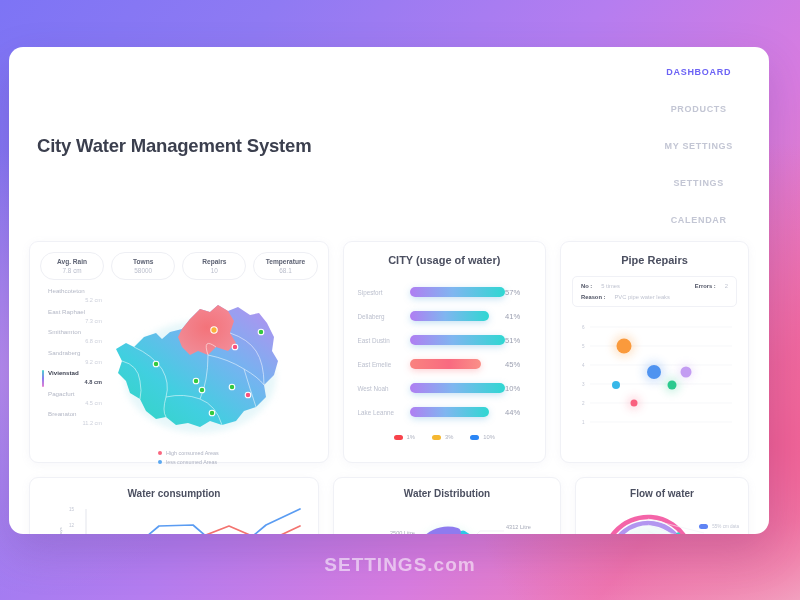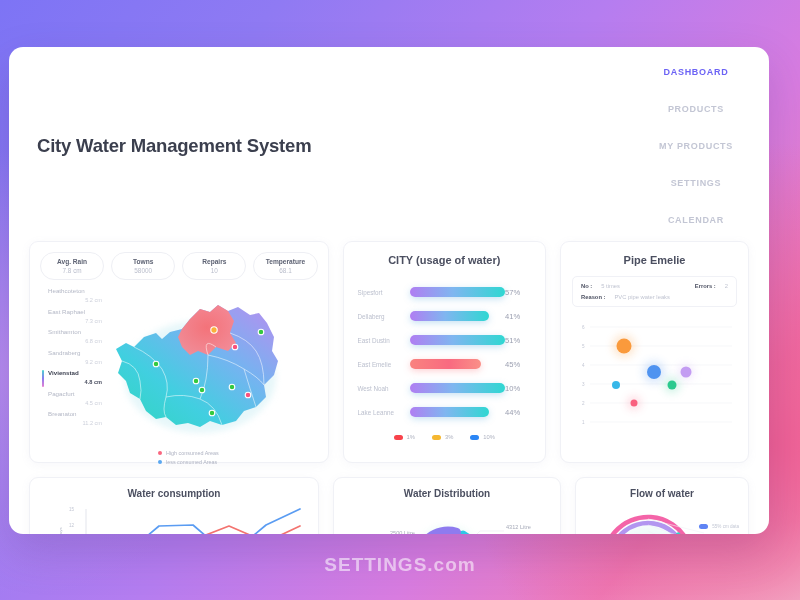--- a/index.html
+++ b/index.html
@@ -128,21 +128,21 @@
 </head>
 <body>
 
 <div class="app">
 
   <div class="header">
     <div class="app-title">City Water Management System</div>
     <div class="nav">
       <div class="nav-item active">DASHBOARD</div>
       <div class="nav-item">PRODUCTS</div>
-      <div class="nav-item">MY PRODUCTS</div>
+      <div class="nav-item">MY SETTINGS</div>
       <div class="nav-item">SETTINGS</div>
       <div class="nav-item">CALENDAR</div>
     </div>
   </div>
 
   <div class="row row-top">
 
     <div class="card card-map">
       <div class="chips">
         <div class="chip">
@@ -316,21 +316,21 @@
           <span class="cl-txt">3%</span>
         </div>
         <div class="cl-item">
           <span class="cl-pill" style="background:#2b86f5"></span>
           <span class="cl-txt">10%</span>
         </div>
       </div>
     </div>
 
     <div class="card card-pipe">
-      <div class="card-title">Pipe Emelie</div>
+      <div class="card-title">Pipe Repairs</div>
       <div class="pipe-box">
         <div class="pipe-line">
           <span class="pipe-key">No :</span>
           <span class="pipe-val">5 times</span>
           <span class="pipe-key2">Errors :</span>
           <span class="pipe-val">2</span>
         </div>
         <div class="pipe-line">
           <span class="pipe-key">Reason :</span>
           <span class="pipe-val">PVC pipe water leaks</span>

